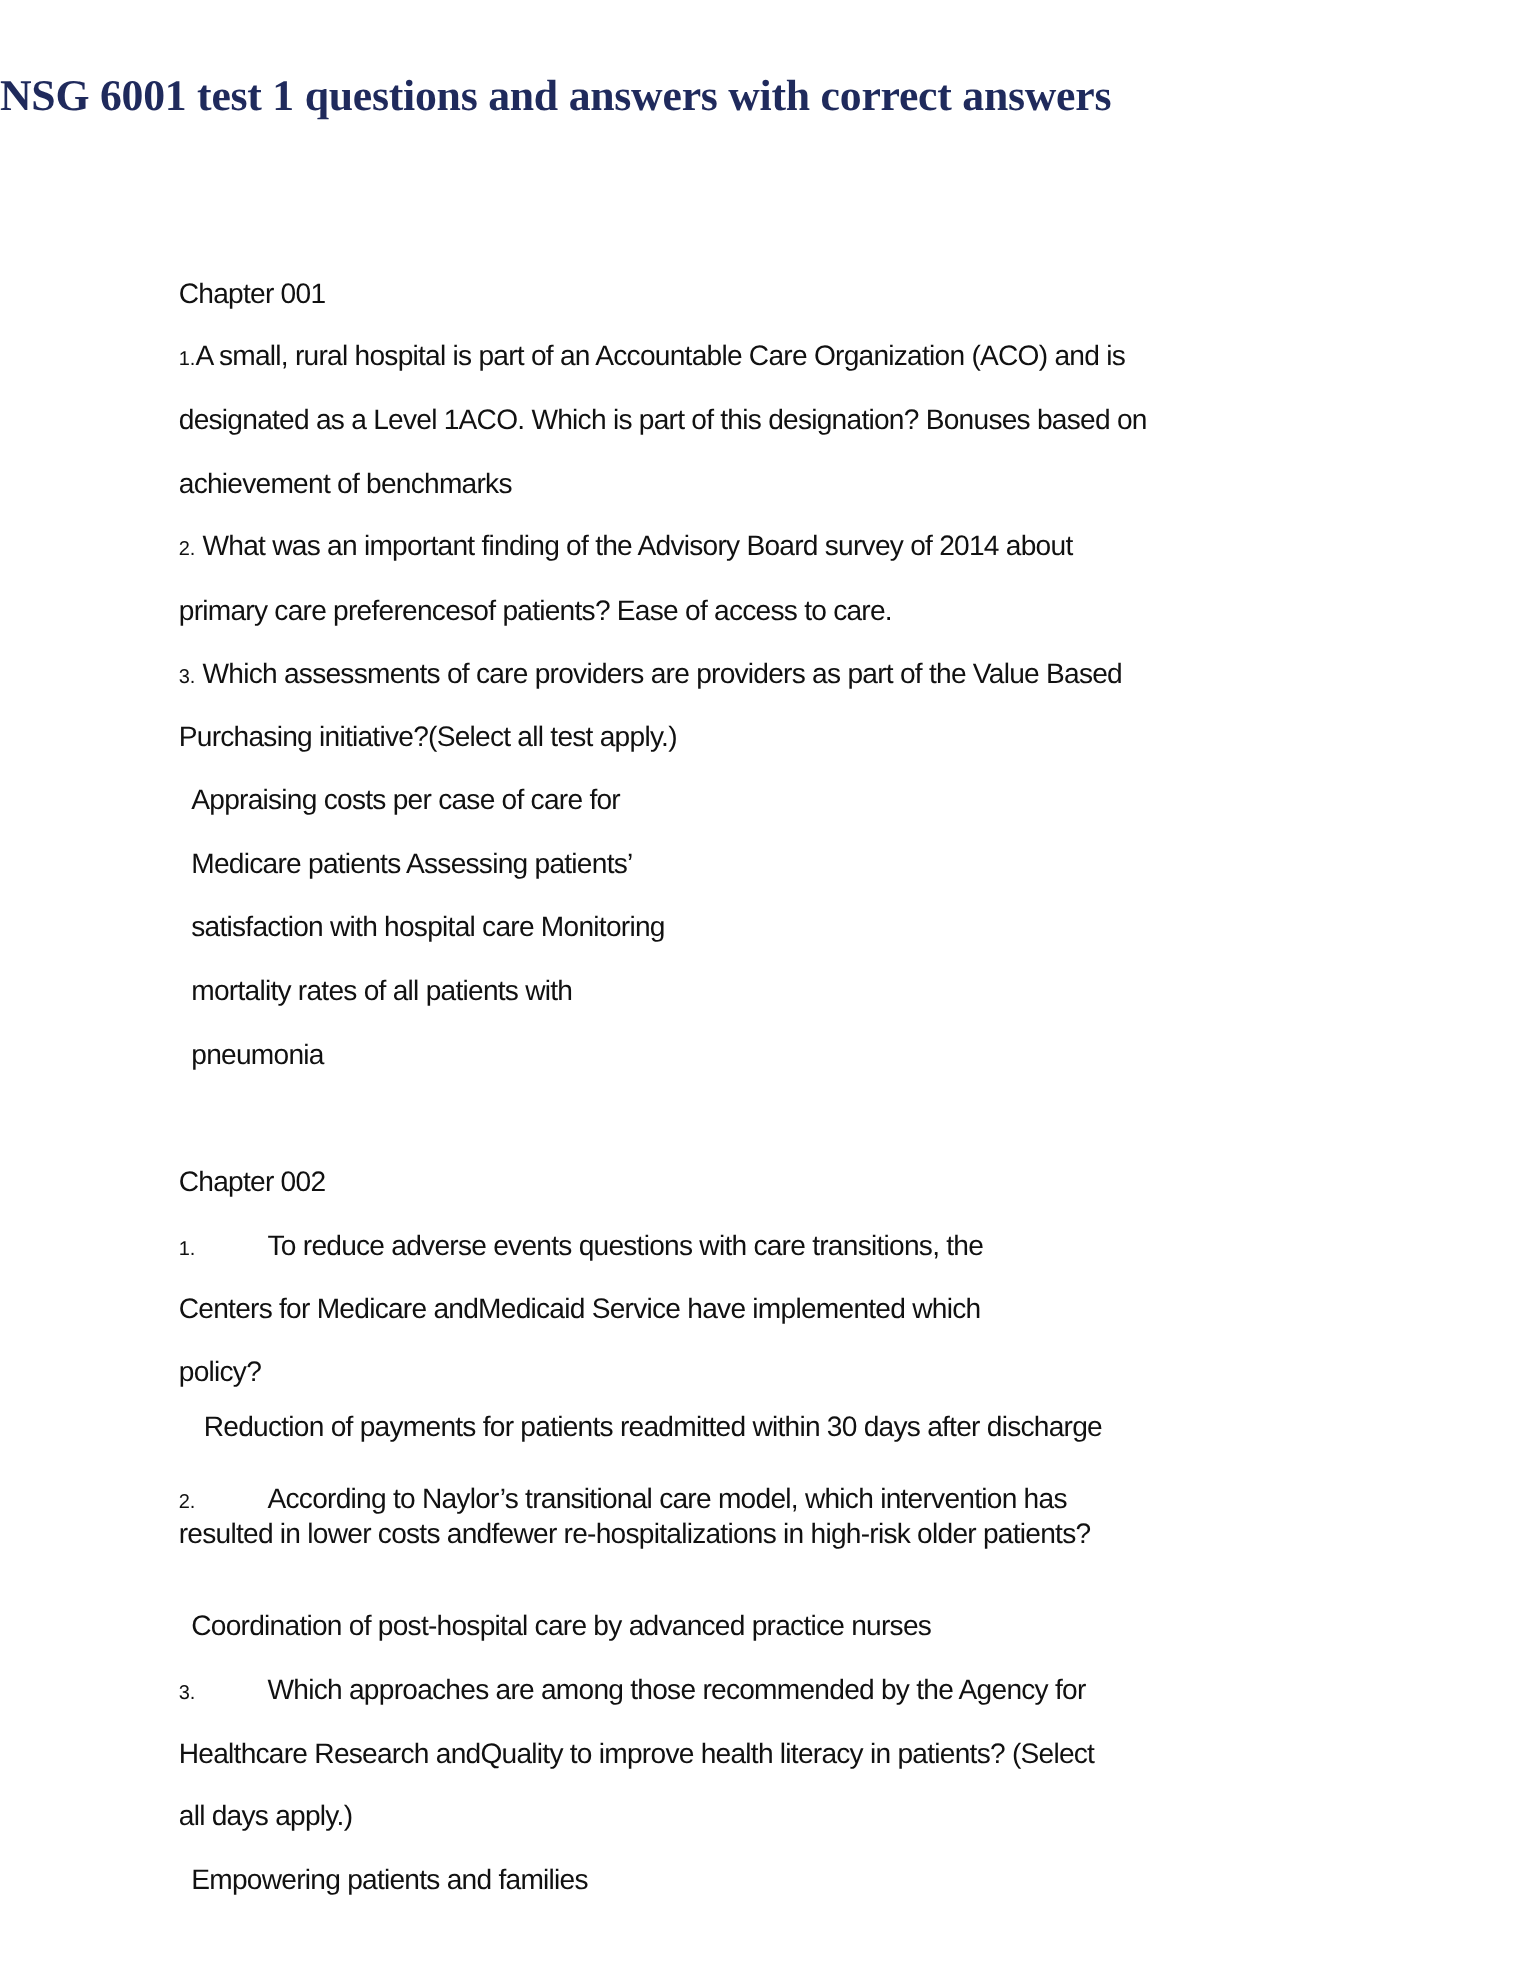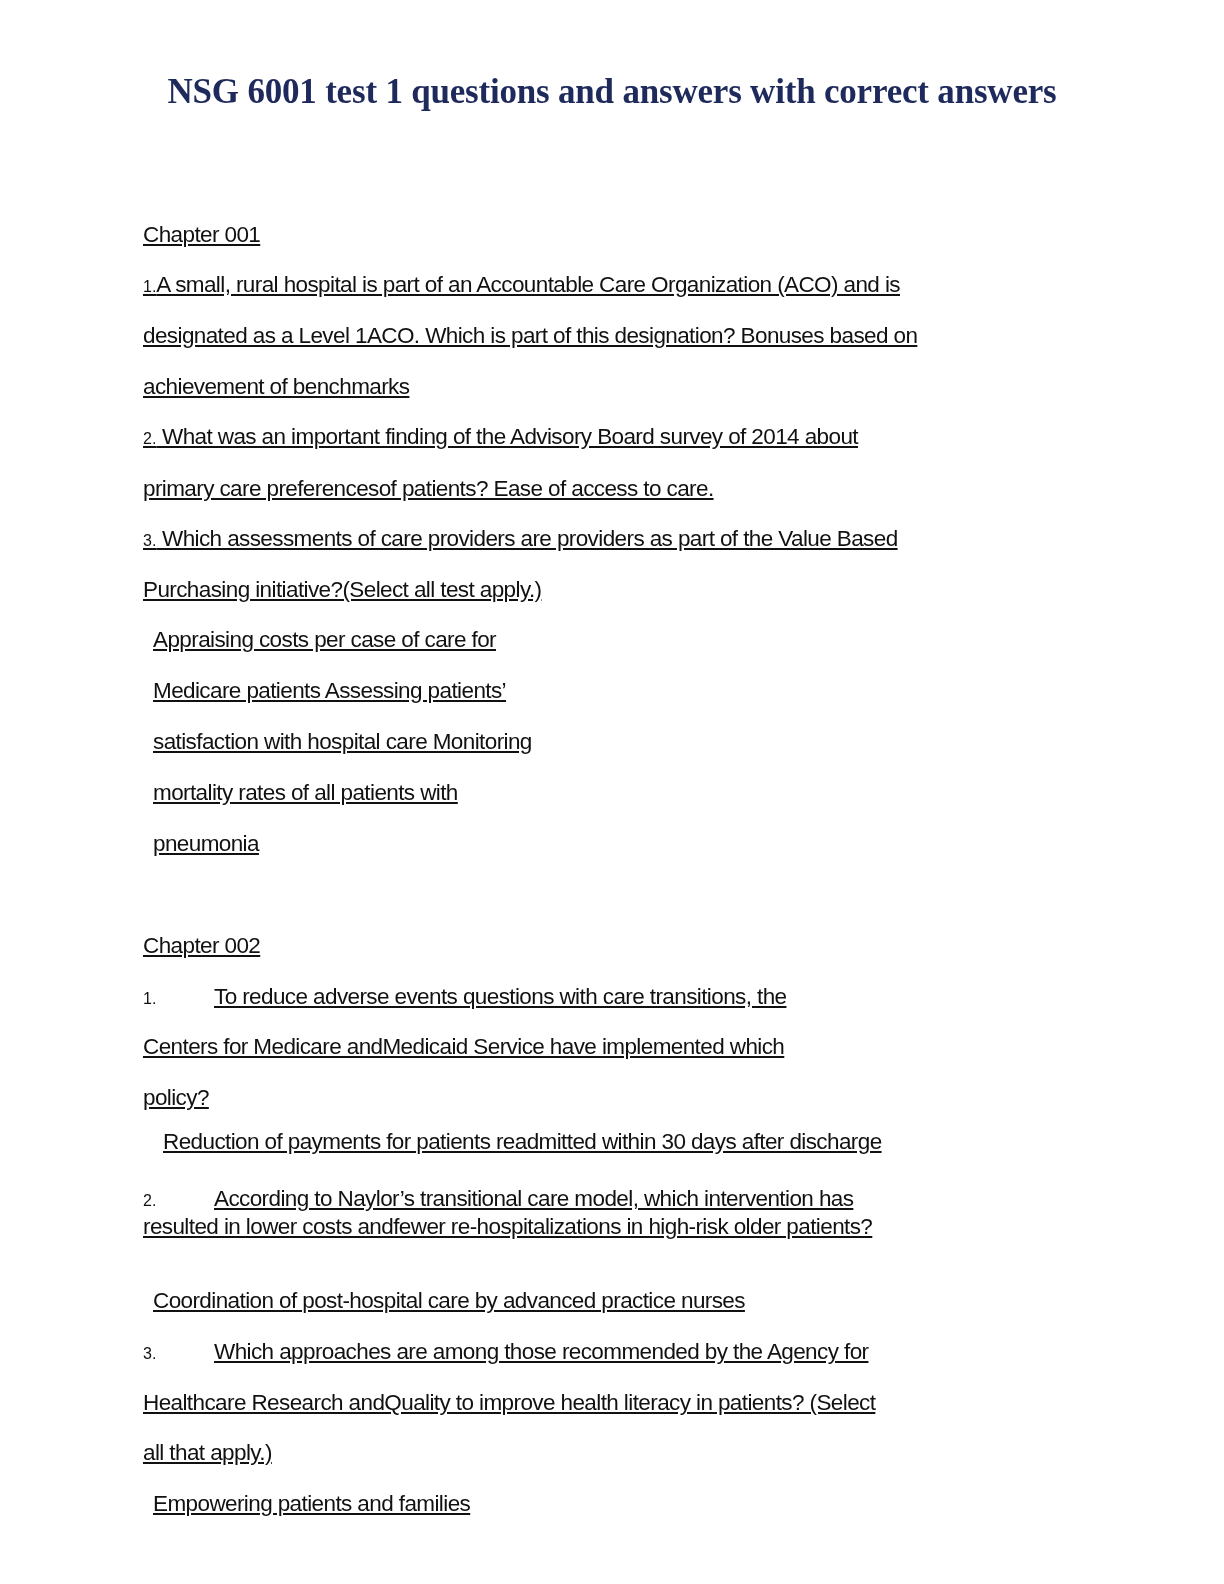--- a/index.html
+++ b/index.html
@@ -1,29 +1,28 @@
 <!DOCTYPE html>
 <html><head>
 <meta charset="utf-8">
 <style>
   html, body { margin: 0; padding: 0; background: #ffffff; }
   body { width: 1224px; height: 1584px; position: relative; overflow: hidden; }
   .title {
-    position: absolute; left: 0; right: 0; top: 72px;
-    text-align: center;
+    position: absolute; left: 0; right: 0; top: 57px;
+    text-align: left;
     font-family: "Liberation Serif", "DejaVu Serif", serif;
     font-weight: bold; font-size: 35px; color: #1f2a5c;
     letter-spacing: -0.2px;
   }
   .line {
     position: absolute; left: 143px;
     font-family: "Liberation Sans", "DejaVu Sans", sans-serif;
     font-size: 22.5px; color: #111111; white-space: nowrap;
     letter-spacing: -0.6px;
-    text-decoration: underline;
   }
   .num { font-size: 16px; letter-spacing: 0; }
   .ind { left: 153px; }
   .ind2 { left: 163px; }
   .tabnum { display: inline-block; width: 71px; }
 </style>
 </head>
 <body>
 
 <div>
@@ -53,15 +52,15 @@
   <div class="line" style="top:1034px">Centers for Medicare andMedicaid Service have implemented which</div>
   <div class="line" style="top:1085px">policy?</div>
   <div class="line ind2" style="top:1129px">Reduction of payments for patients readmitted within 30 days after discharge</div>
 
   <div class="line" style="top:1186px"><span class="num tabnum">2.</span><span>According to Naylor’s transitional care model, which intervention has</span></div>
   <div class="line" style="top:1214px">resulted in lower costs andfewer re-hospitalizations in high-risk older patients?</div>
   <div class="line ind" style="top:1288px">Coordination of post-hospital care by advanced practice nurses</div>
 
   <div class="line" style="top:1339px"><span class="num tabnum">3.</span><span>Which approaches are among those recommended by the Agency for</span></div>
   <div class="line" style="top:1390px">Healthcare Research andQuality to improve health literacy in patients? (Select</div>
-  <div class="line" style="top:1440px">all that apply.)</div>
+  <div class="line" style="top:1440px">all days apply.)</div>
   <div class="line ind" style="top:1491px">Empowering patients and families</div>
 </div>
 
 </body></html>

